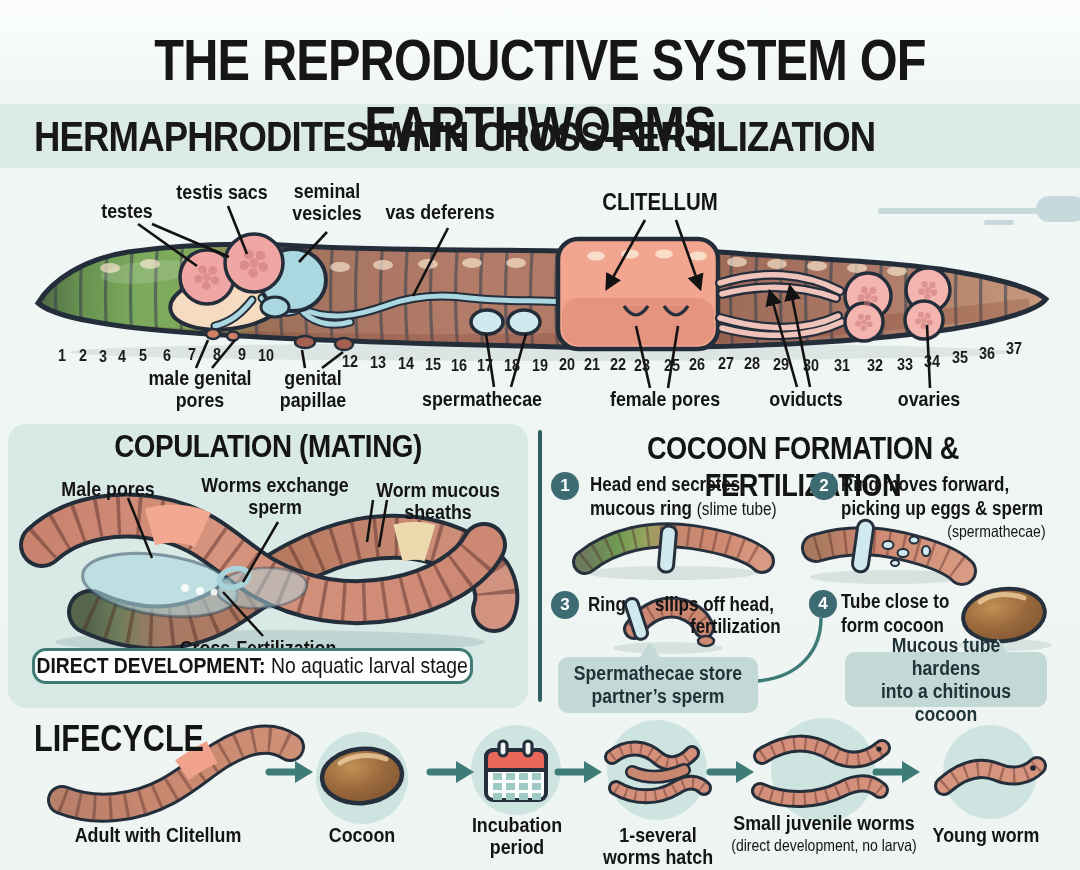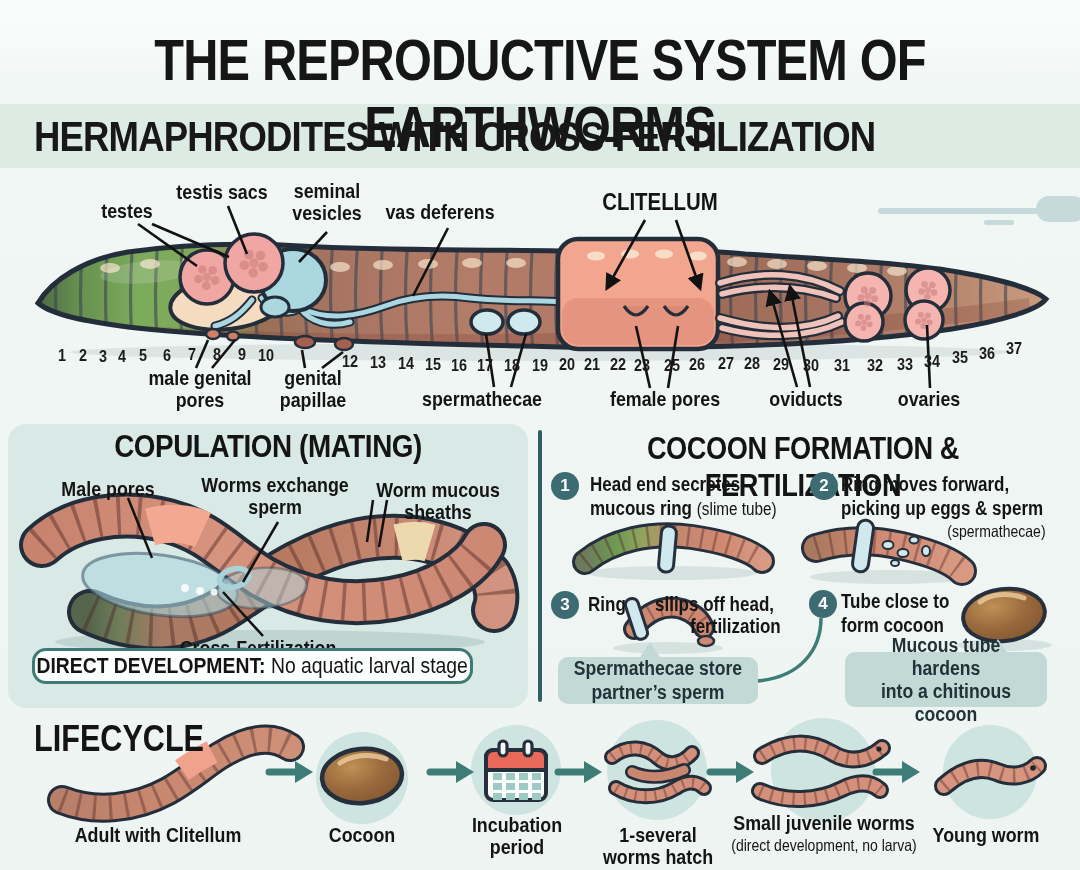--- a/index.html
+++ b/index.html
@@ -570,21 +570,21 @@
   <div class="abs step-text lft" style="left:588px; top:592px;">Ring</div>
   <div class="abs step-text lft" style="left:655px; top:592px;">sllips off head,</div>
   <div class="abs step-text lft" style="left:690px; top:614px;">fertilization</div>
 
   <div class="abs step-circle" style="left:809px; top:590px;">4</div>
   <div class="abs step-text lft" style="left:841px; top:589px;">
     <div>Tube close to</div>
     <div>form cocoon</div>
   </div>
 
-  <div class="abs note" style="left:558px; top:657px; width:200px; height:47px;justify-content:space-between;">
+  <div class="abs note" style="left:558px; top:657px; width:200px; height:56px;">
     <div class="note-inner">Spermathecae store</div>
     <div class="note-inner">partner’s sperm</div>
   </div>
   <div class="abs note" style="left:845px; top:652px; width:202px; height:55px;">
     <div class="note-inner">Mucous tube hardens</div>
     <div class="note-inner">into a chitinous cocoon</div>
   </div>
 
   <div class="abs lc-title lft">LIFECYCLE</div>
   <div class="abs lc-label ctr" style="left:158px; top:824px;">Adult with Clitellum</div>

